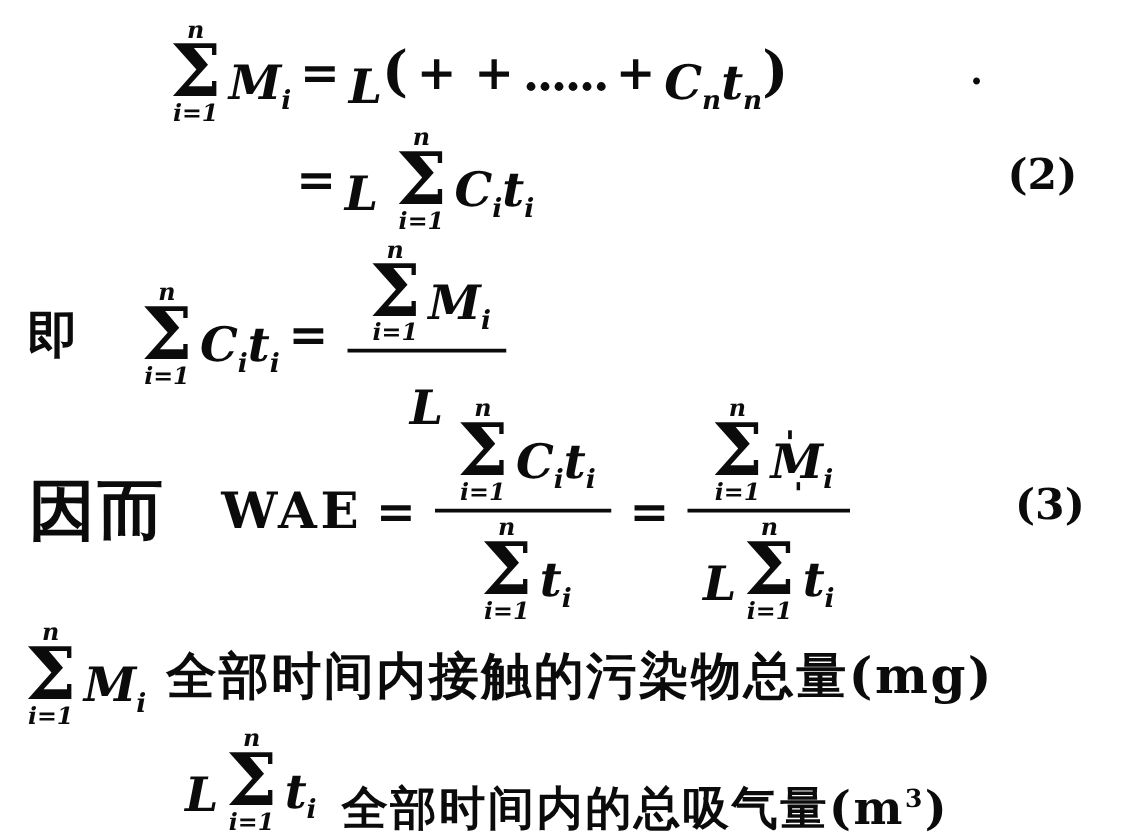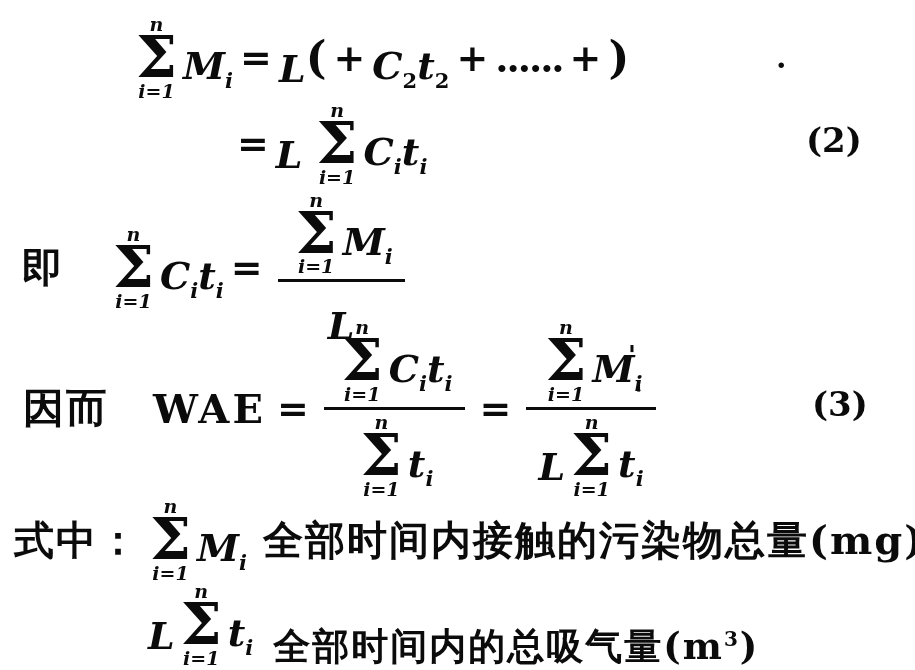--- a/index.html
+++ b/index.html
@@ -38,21 +38,21 @@
 
   
   .r1 { left: 130px; top: 6px;   height: 104px; }
   .r2 { left: 230px; top: 96px;  height: 96px;  }
   .r3 { left: 22px;  top: 197px; height: 142px; }
   .r4 { left: 23px;  top: 316px; height: 185px; }
   .r5 { left: 14px;  top: 494px; height: 92px;  }
   .r6 { left: 148px; top: 579px; height: 92px;  }
 
   .w-ji   { font-size: 41px; margin-right: 42px; }
-  .w-yin  { font-size: 41px; margin-right: 40px; }
+  .w-yin  { font-size: 53px; margin-right: 40px; }
   .w-shi  { font-size: 40px; margin-right: 4px; }
   .wae    { font-size: 40px; font-style: normal; font-weight: 700; letter-spacing: 3px; margin: 0 4px; }
   .d5 { font-size: 40px; margin-left: 16px; }
   .d6 { font-size: 37px; margin-left: 20px; margin-top: 44px; }
   .d6 sup, .d5 sup { font-size: 20px; font-weight: 700; line-height: 1; }
 </style>
 </head>
 <body>
 
 <div class="page">
@@ -61,24 +61,24 @@
     <span class="sum">
       <span class="lim">n</span>
       <span class="sg">Σ</span>
       <span class="lim">i=1</span>
     </span>
     <span class="m"><span>M</span><sub class="it">i</sub></span>
     <span class="m op">=</span>
     <span class="m">L</span>
     <span class="paren">(</span>
     <span class="m op">+</span>
-    <span class="m"><span>C</span><sub class="dg">2</sub><span>t</span><sub class="dg">2</sub></span>
     <span class="m op">+</span>
     <span class="m dots">······</span>
     <span class="m op">+</span>
+    <span class="m"><span>C</span><sub class="it">n</sub><span>t</span><sub class="it">n</sub></span>
     <span class="paren">)</span>
   </div>
   <span class="artifact" style="left:776px; top:40px; font-size:30px;">.</span>
 
   <div class="row r2">
     <span class="m op">=</span>
     <span class="m">L</span>
     <span class="sum" style="margin-left:14px;">
       <span class="lim">n</span>
       <span class="sg">Σ</span>
@@ -156,21 +156,20 @@
         </span>
         <span class="m"><span>t</span><sub class="it">i</sub></span>
       </span>
     </span>
   </div>
   <span class="eqlabel" style="left:812px; top:384px;">(3)</span>
   <span class="artifact" style="left:628px; top:340px; font-size:26px;">'</span>
   <span class="artifact" style="left:635px; top:380px; font-size:24px;">'</span>
 
   <div class="row r5">
-    <span class="cjk w-shi">式中：</span>
     <span class="sum">
       <span class="lim">n</span>
       <span class="sg">Σ</span>
       <span class="lim">i=1</span>
     </span>
     <span class="m"><span>M</span><sub class="it">i</sub></span>
     <span class="cjk d5">全部时间内接触的污染物总量(mg)</span>
   </div>
 
   <div class="row r6">

